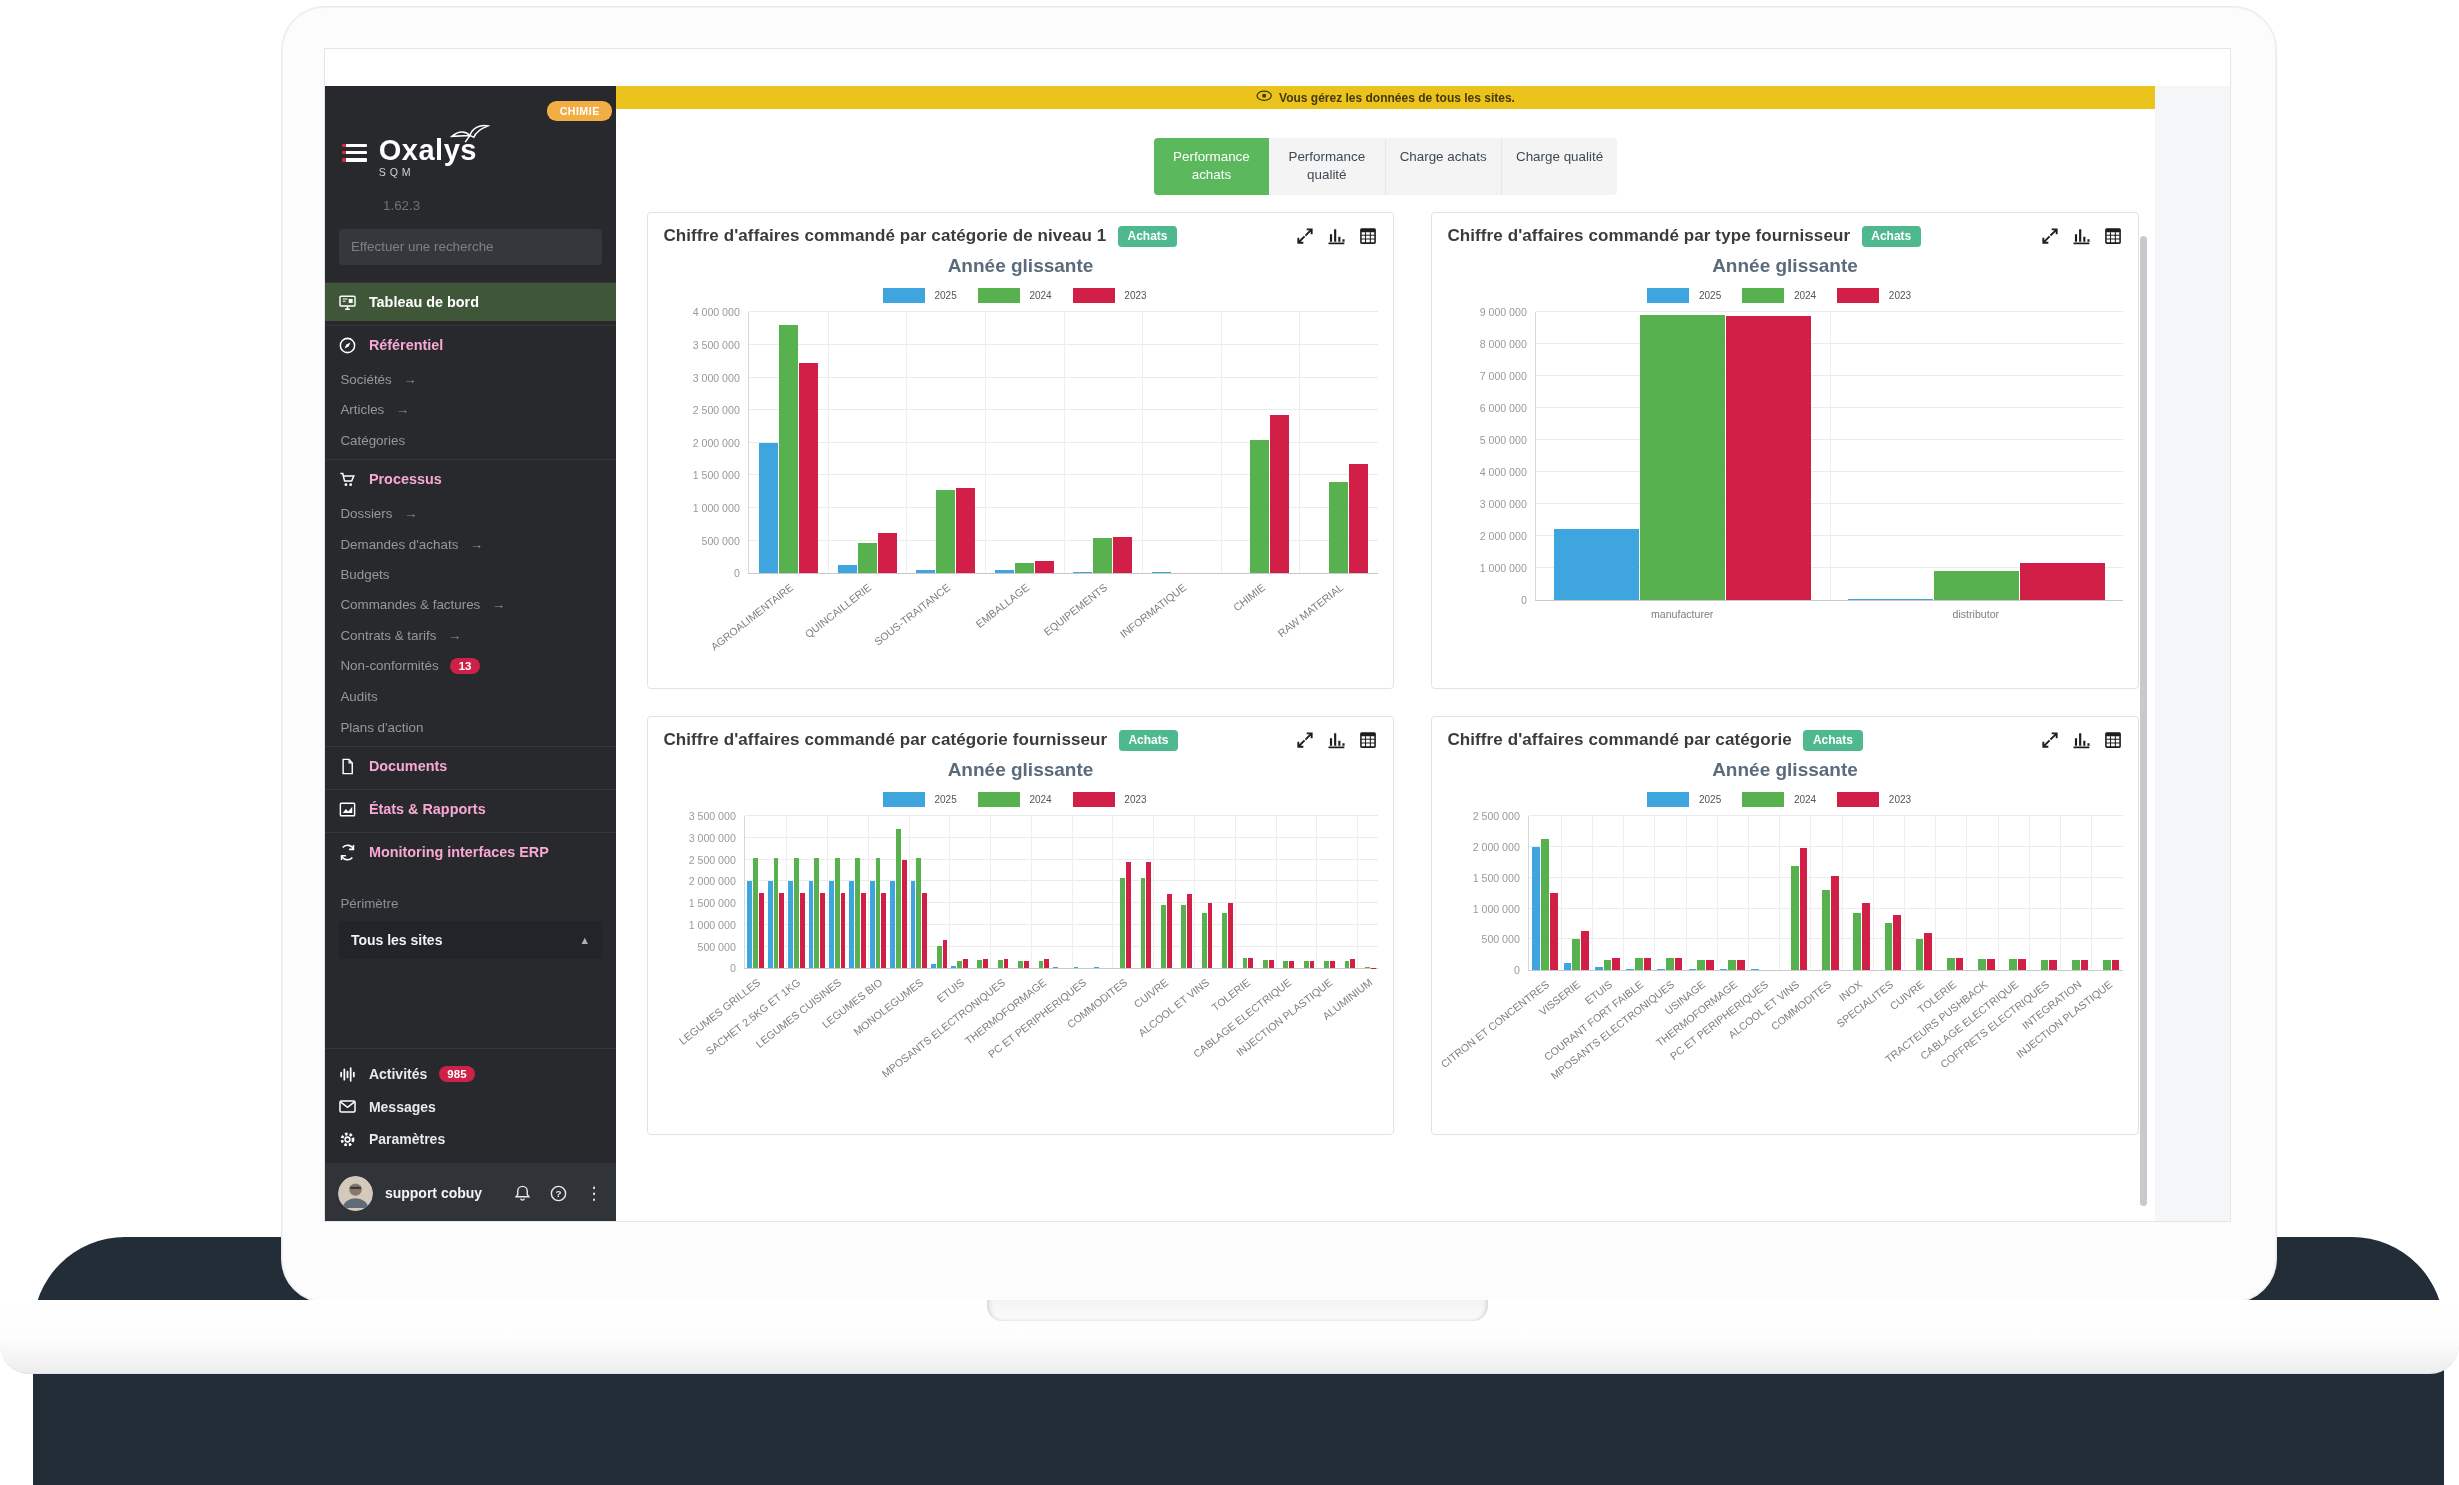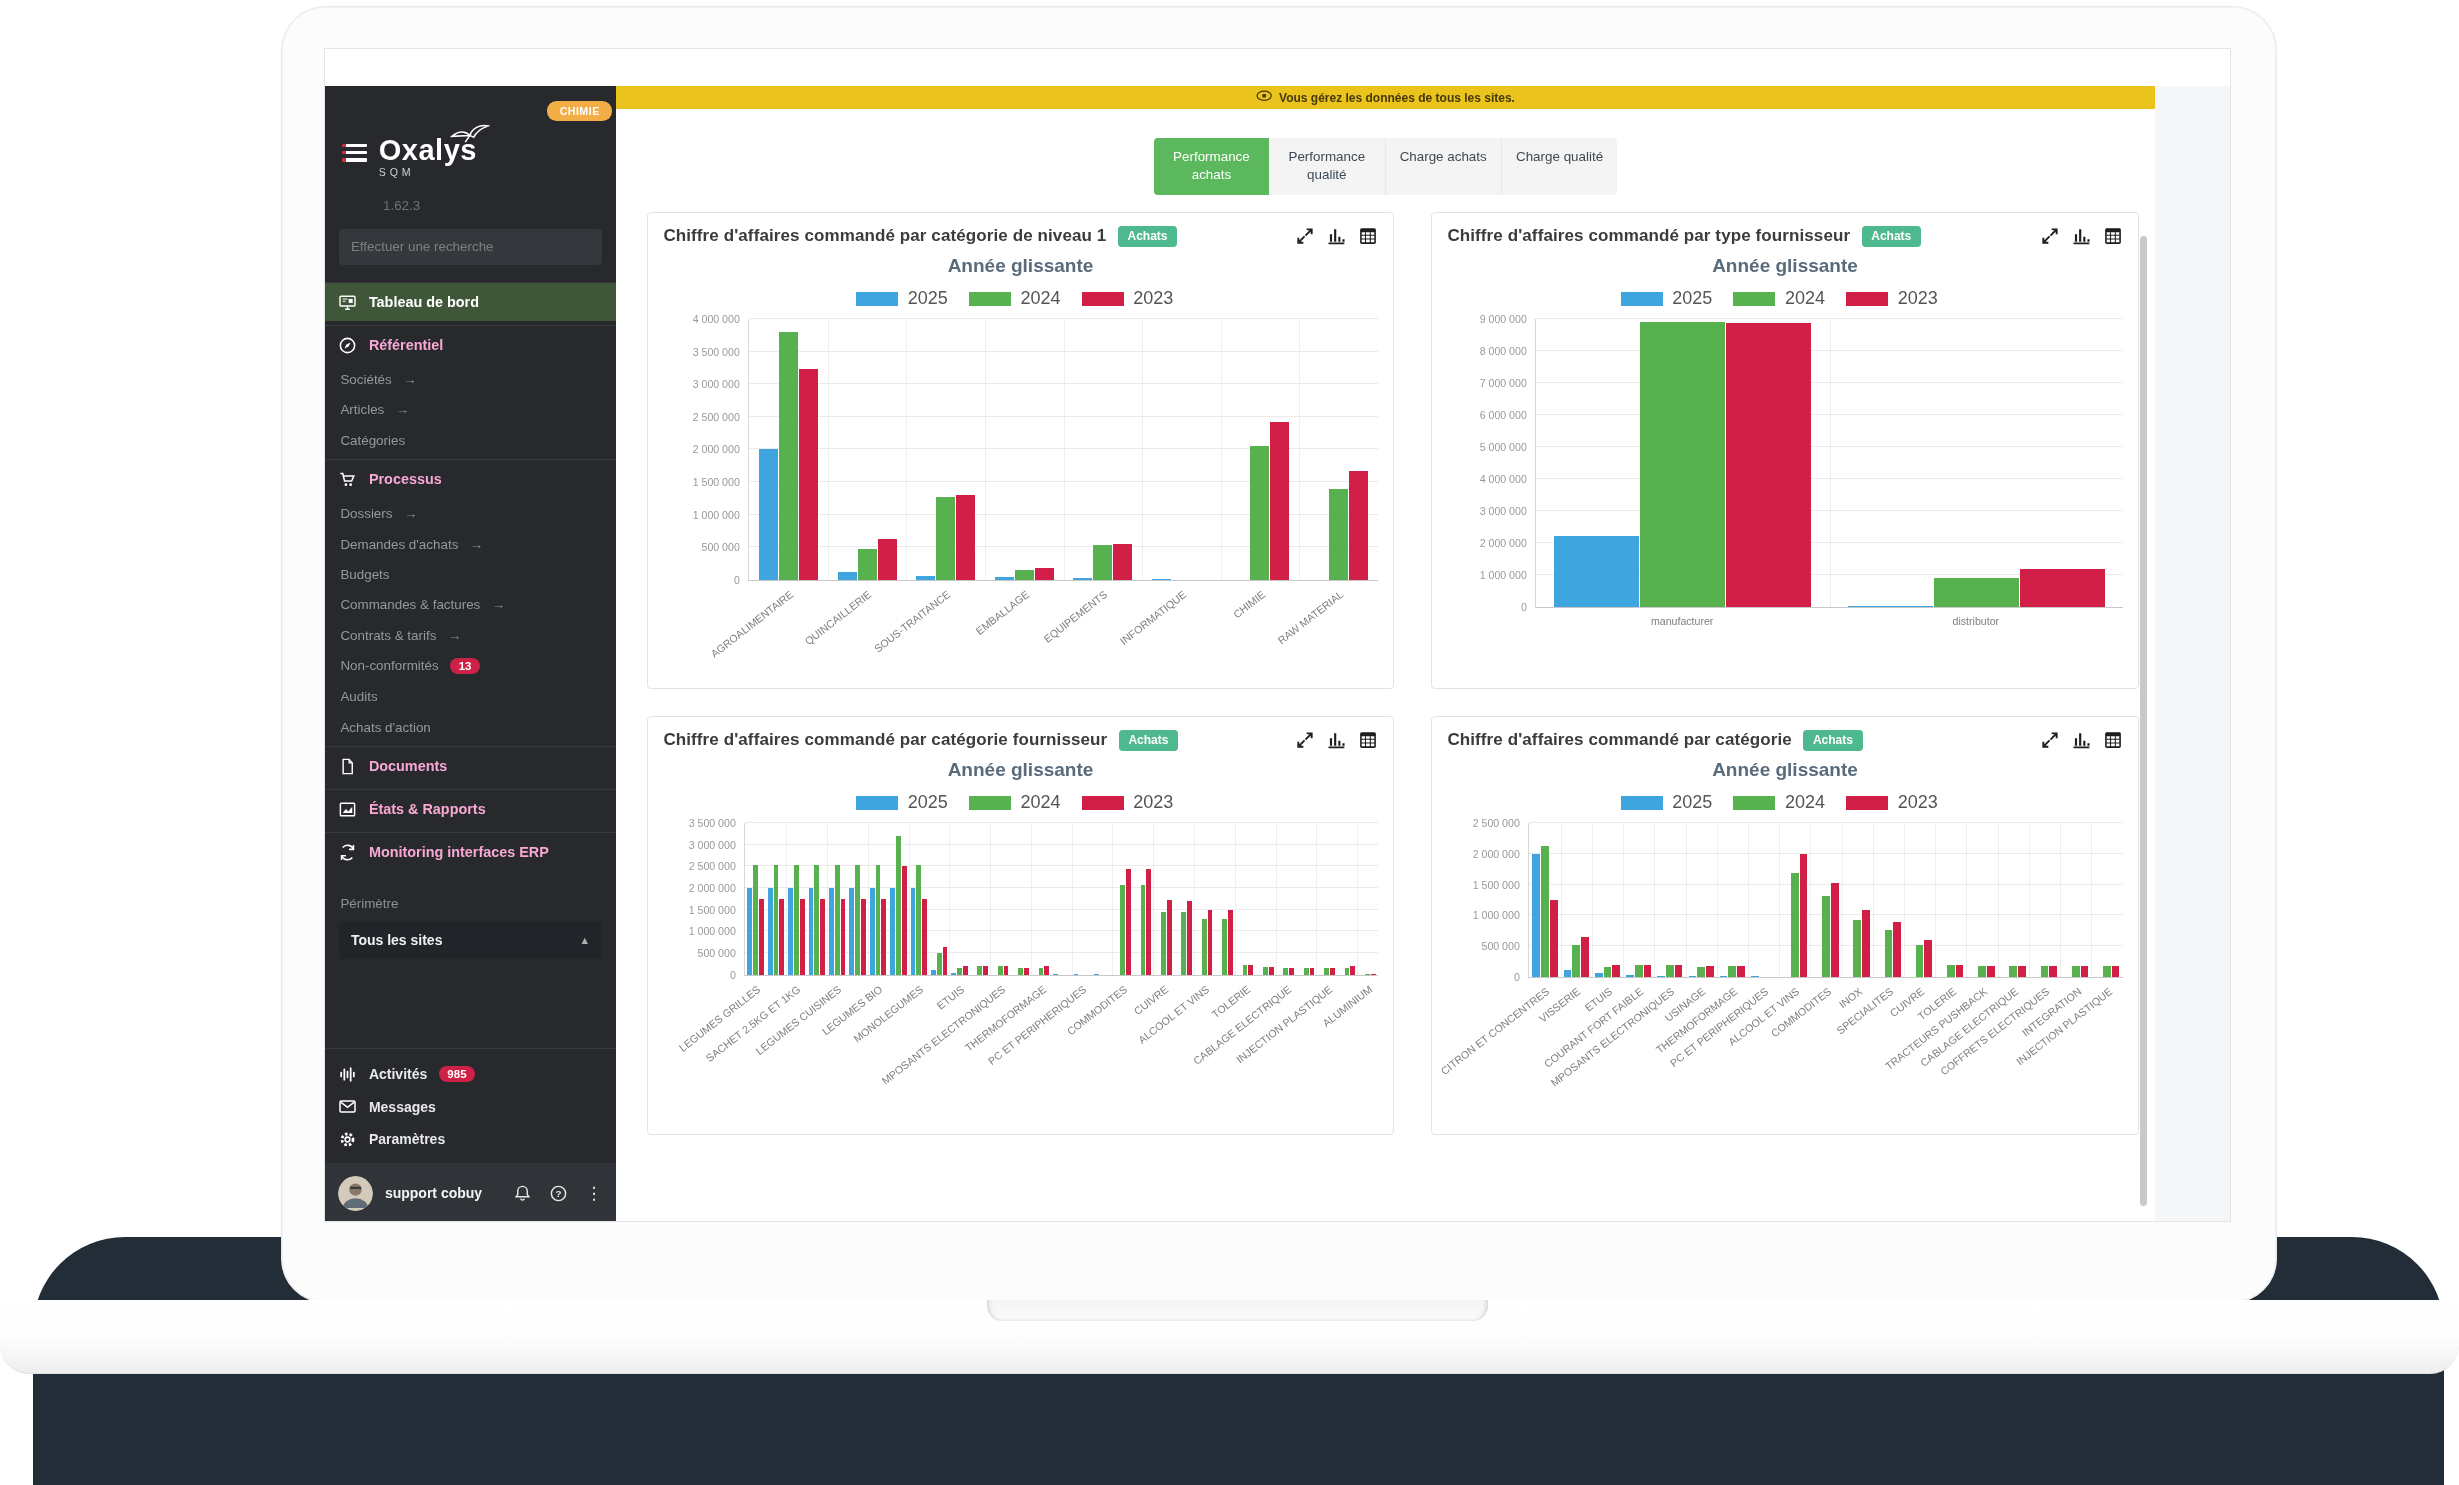--- a/index.html
+++ b/index.html
@@ -81,21 +81,21 @@
   .card{border:1px solid #e0e3e6;border-radius:3.8px;background:#fff;box-sizing:border-box;padding:12.5px 15.4px;overflow:hidden;}
   .card-head{display:flex;align-items:center;gap:11.5px;}
   .card-title{margin:0;font-size:17px;font-weight:bold;color:#3b3b3b;letter-spacing:0.1px;}
   .tag{background:#4eb98e;color:#fff;font-size:12px;font-weight:bold;padding:3.8px 9.6px;border-radius:3.8px;}
   .head-sp{flex:1;}
   .icon-btn{width:20px;height:20px;color:#1e1e1e;cursor:pointer;}
   .icon-btn svg{width:20px;height:20px;display:block;}
   .card-subtitle{text-align:center;font-size:19px;font-weight:bold;color:#5a6b7c;margin-top:7.7px;}
   .legend{display:flex;justify-content:center;align-items:center;gap:9.6px;margin-top:11.5px;}
   .lg-sw{width:42px;height:14.4px;cursor:pointer;}
-  .lg-lb{font-size:18px;color:#555;margin-right:11.5px;}
+  .lg-lb{font-size:10px;color:#555;margin-right:11.5px;}
   .plot-wrap{display:flex;margin-top:9.6px;}
   .y-axis{position:relative;flex-shrink:0;}
   .ytick{position:absolute;right:8.6px;font-size:10.6px;color:#9a9a9a;white-space:nowrap;transform:translateY(5.8px);}
   .plot-col{flex:1;}
   .plot{position:relative;border-left:1px solid #d7d7d7;border-bottom:1px solid #c8c8c8;}
   .gline{position:absolute;left:0;right:0;height:1px;background:#ebebeb;}
   .vline{position:absolute;top:0;bottom:0;width:1px;background:#efefef;}
   .groups{position:absolute;left:0;right:0;top:0;bottom:0;display:flex;align-items:flex-end;}
   .group{flex:1;display:flex;justify-content:center;align-items:flex-end;gap:1px;height:100%;}
   .bar{display:block;}
@@ -201,21 +201,21 @@
               <span class="s-arrow">→</span>
             </div>
             <div class="s-item link">
               <span>Non-conformités</span>
               <span class="s-badge">13</span>
             </div>
             <div class="s-item link">
               <span>Audits</span>
             </div>
             <div class="s-item link">
-              <span>Achats d'action</span>
+              <span>Plans d'action</span>
             </div>
             <div class="s-item section">
               <span class="s-ic">
                 <svg viewBox="0 0 24 24">
                   <path d="M6.5 3h7.5l4 4.5V21H6.5z" fill="none" stroke="currentColor" stroke-width="1.8"></path>
                   <path d="M14 3v4.5h4" fill="none" stroke="currentColor" stroke-width="1.6"></path>
                 </svg>
               </span>
               <span>Documents</span>
             </div>

